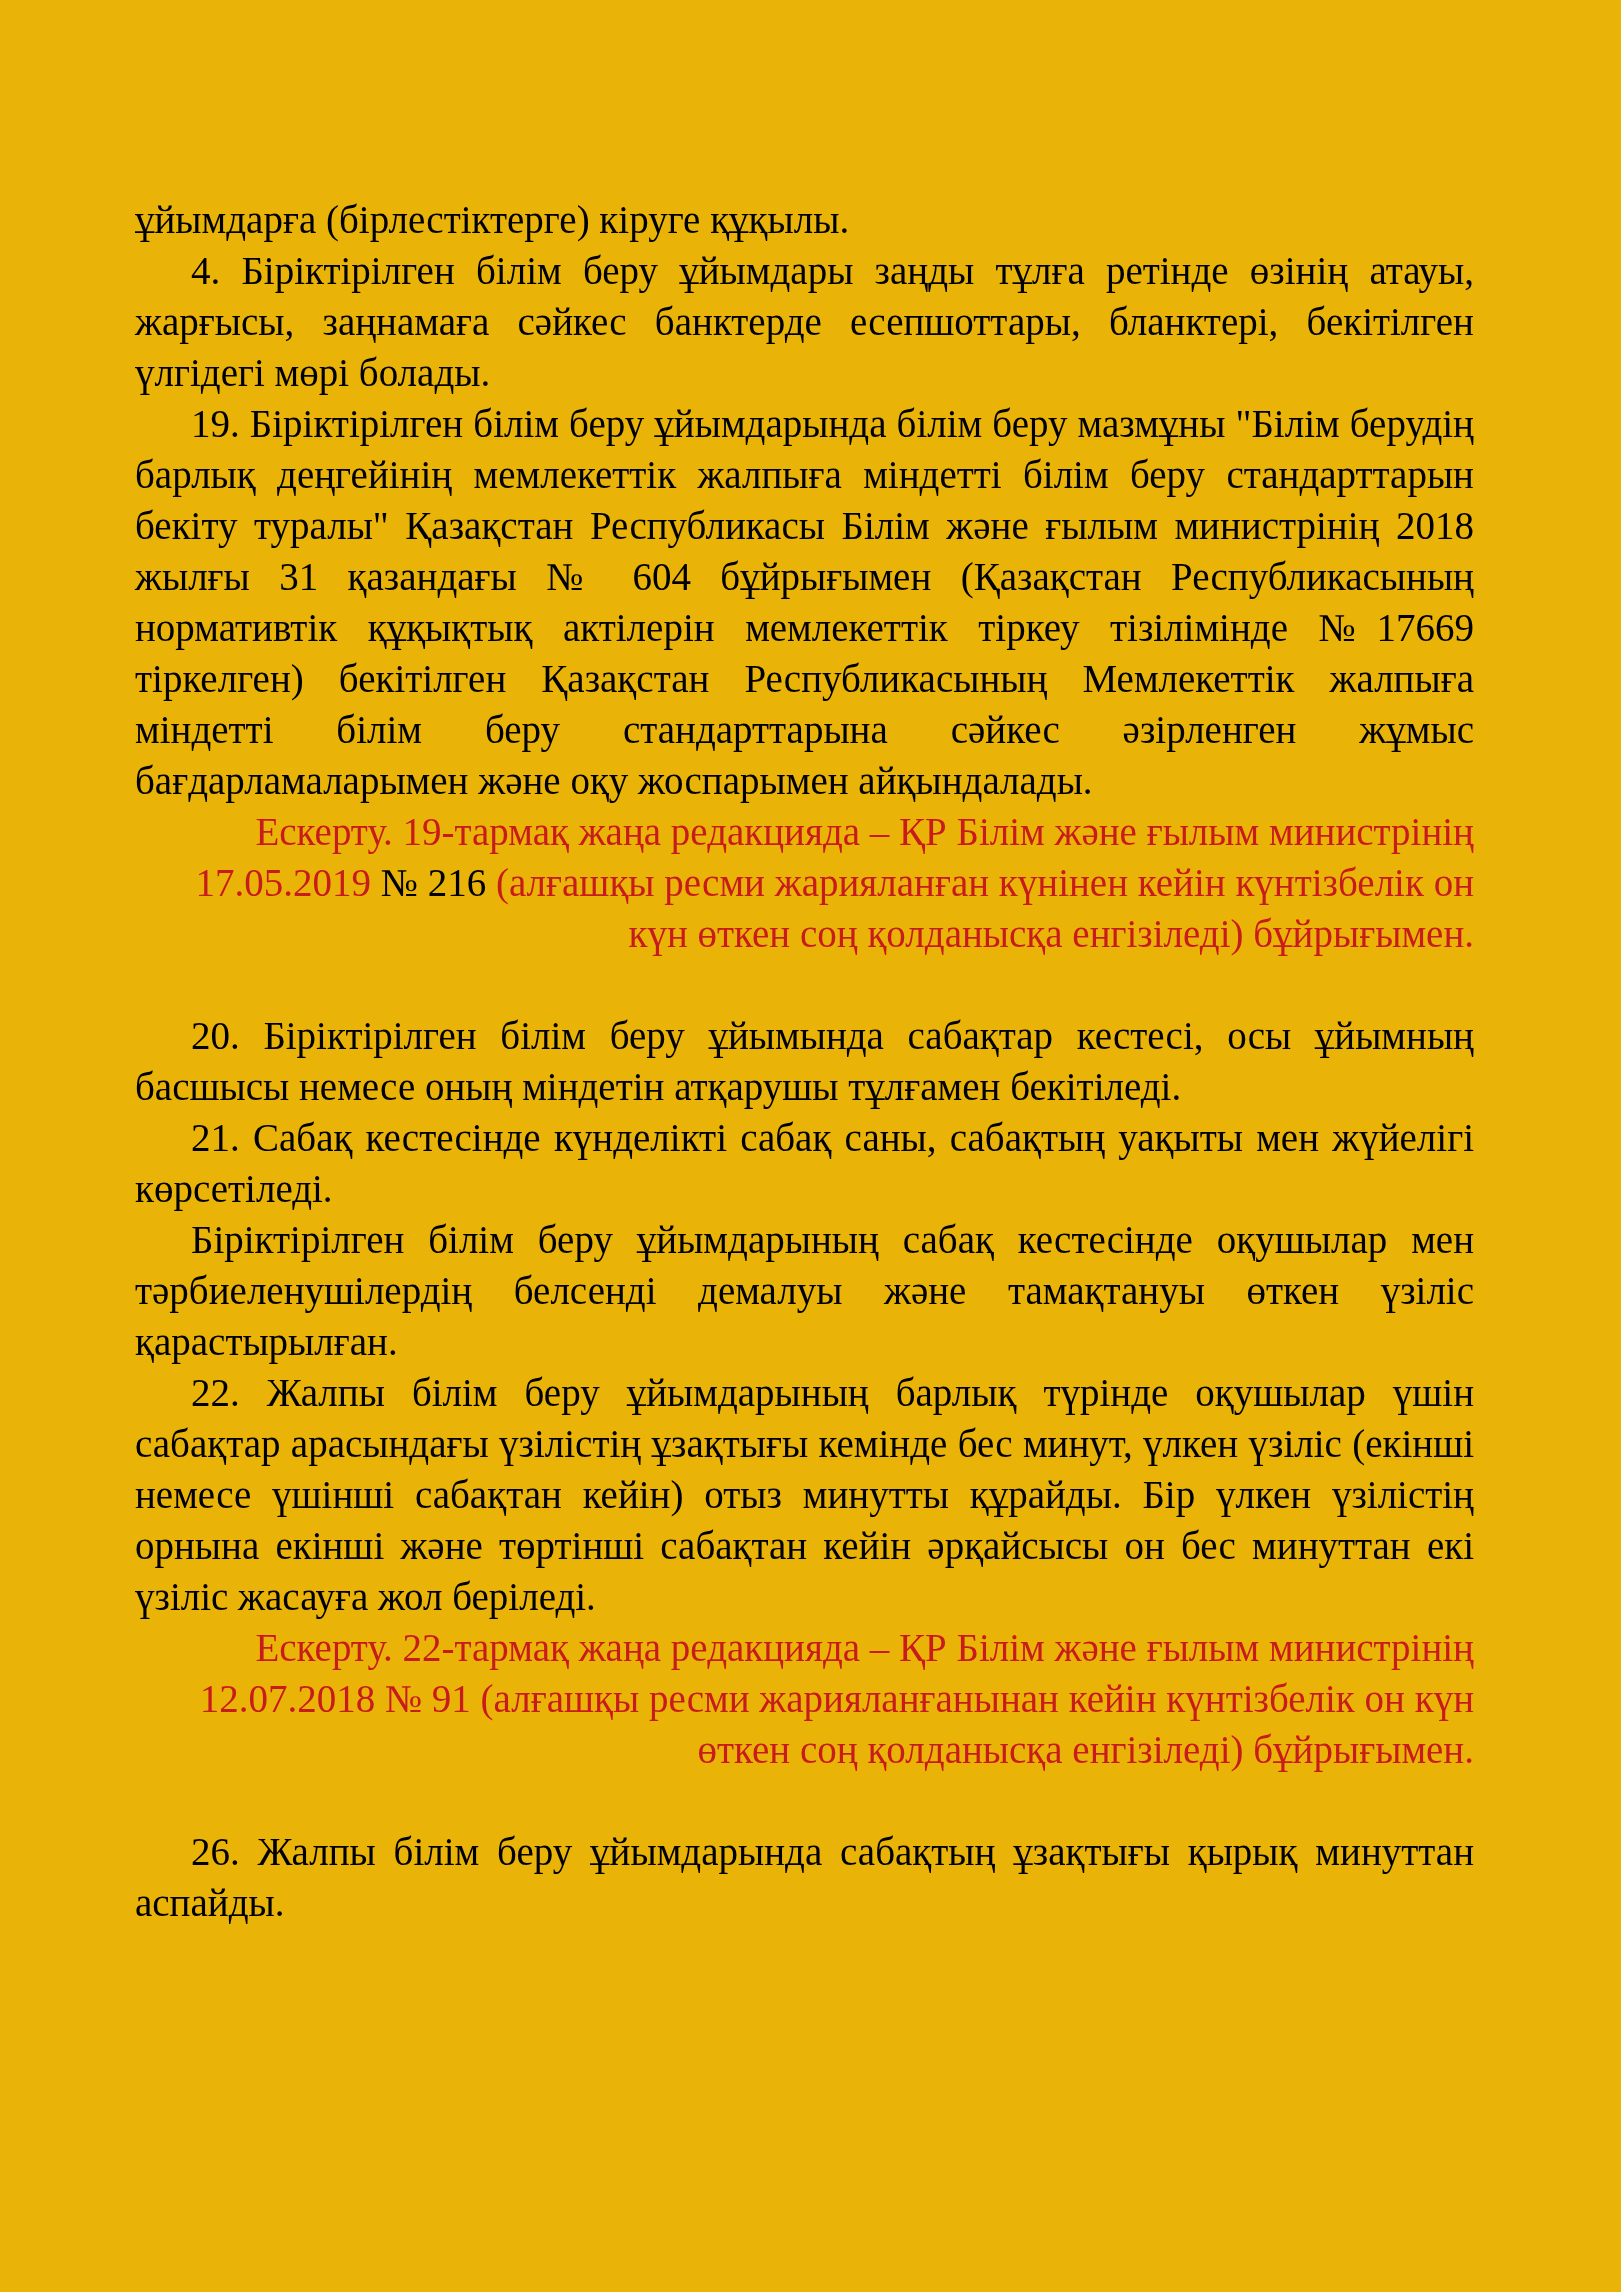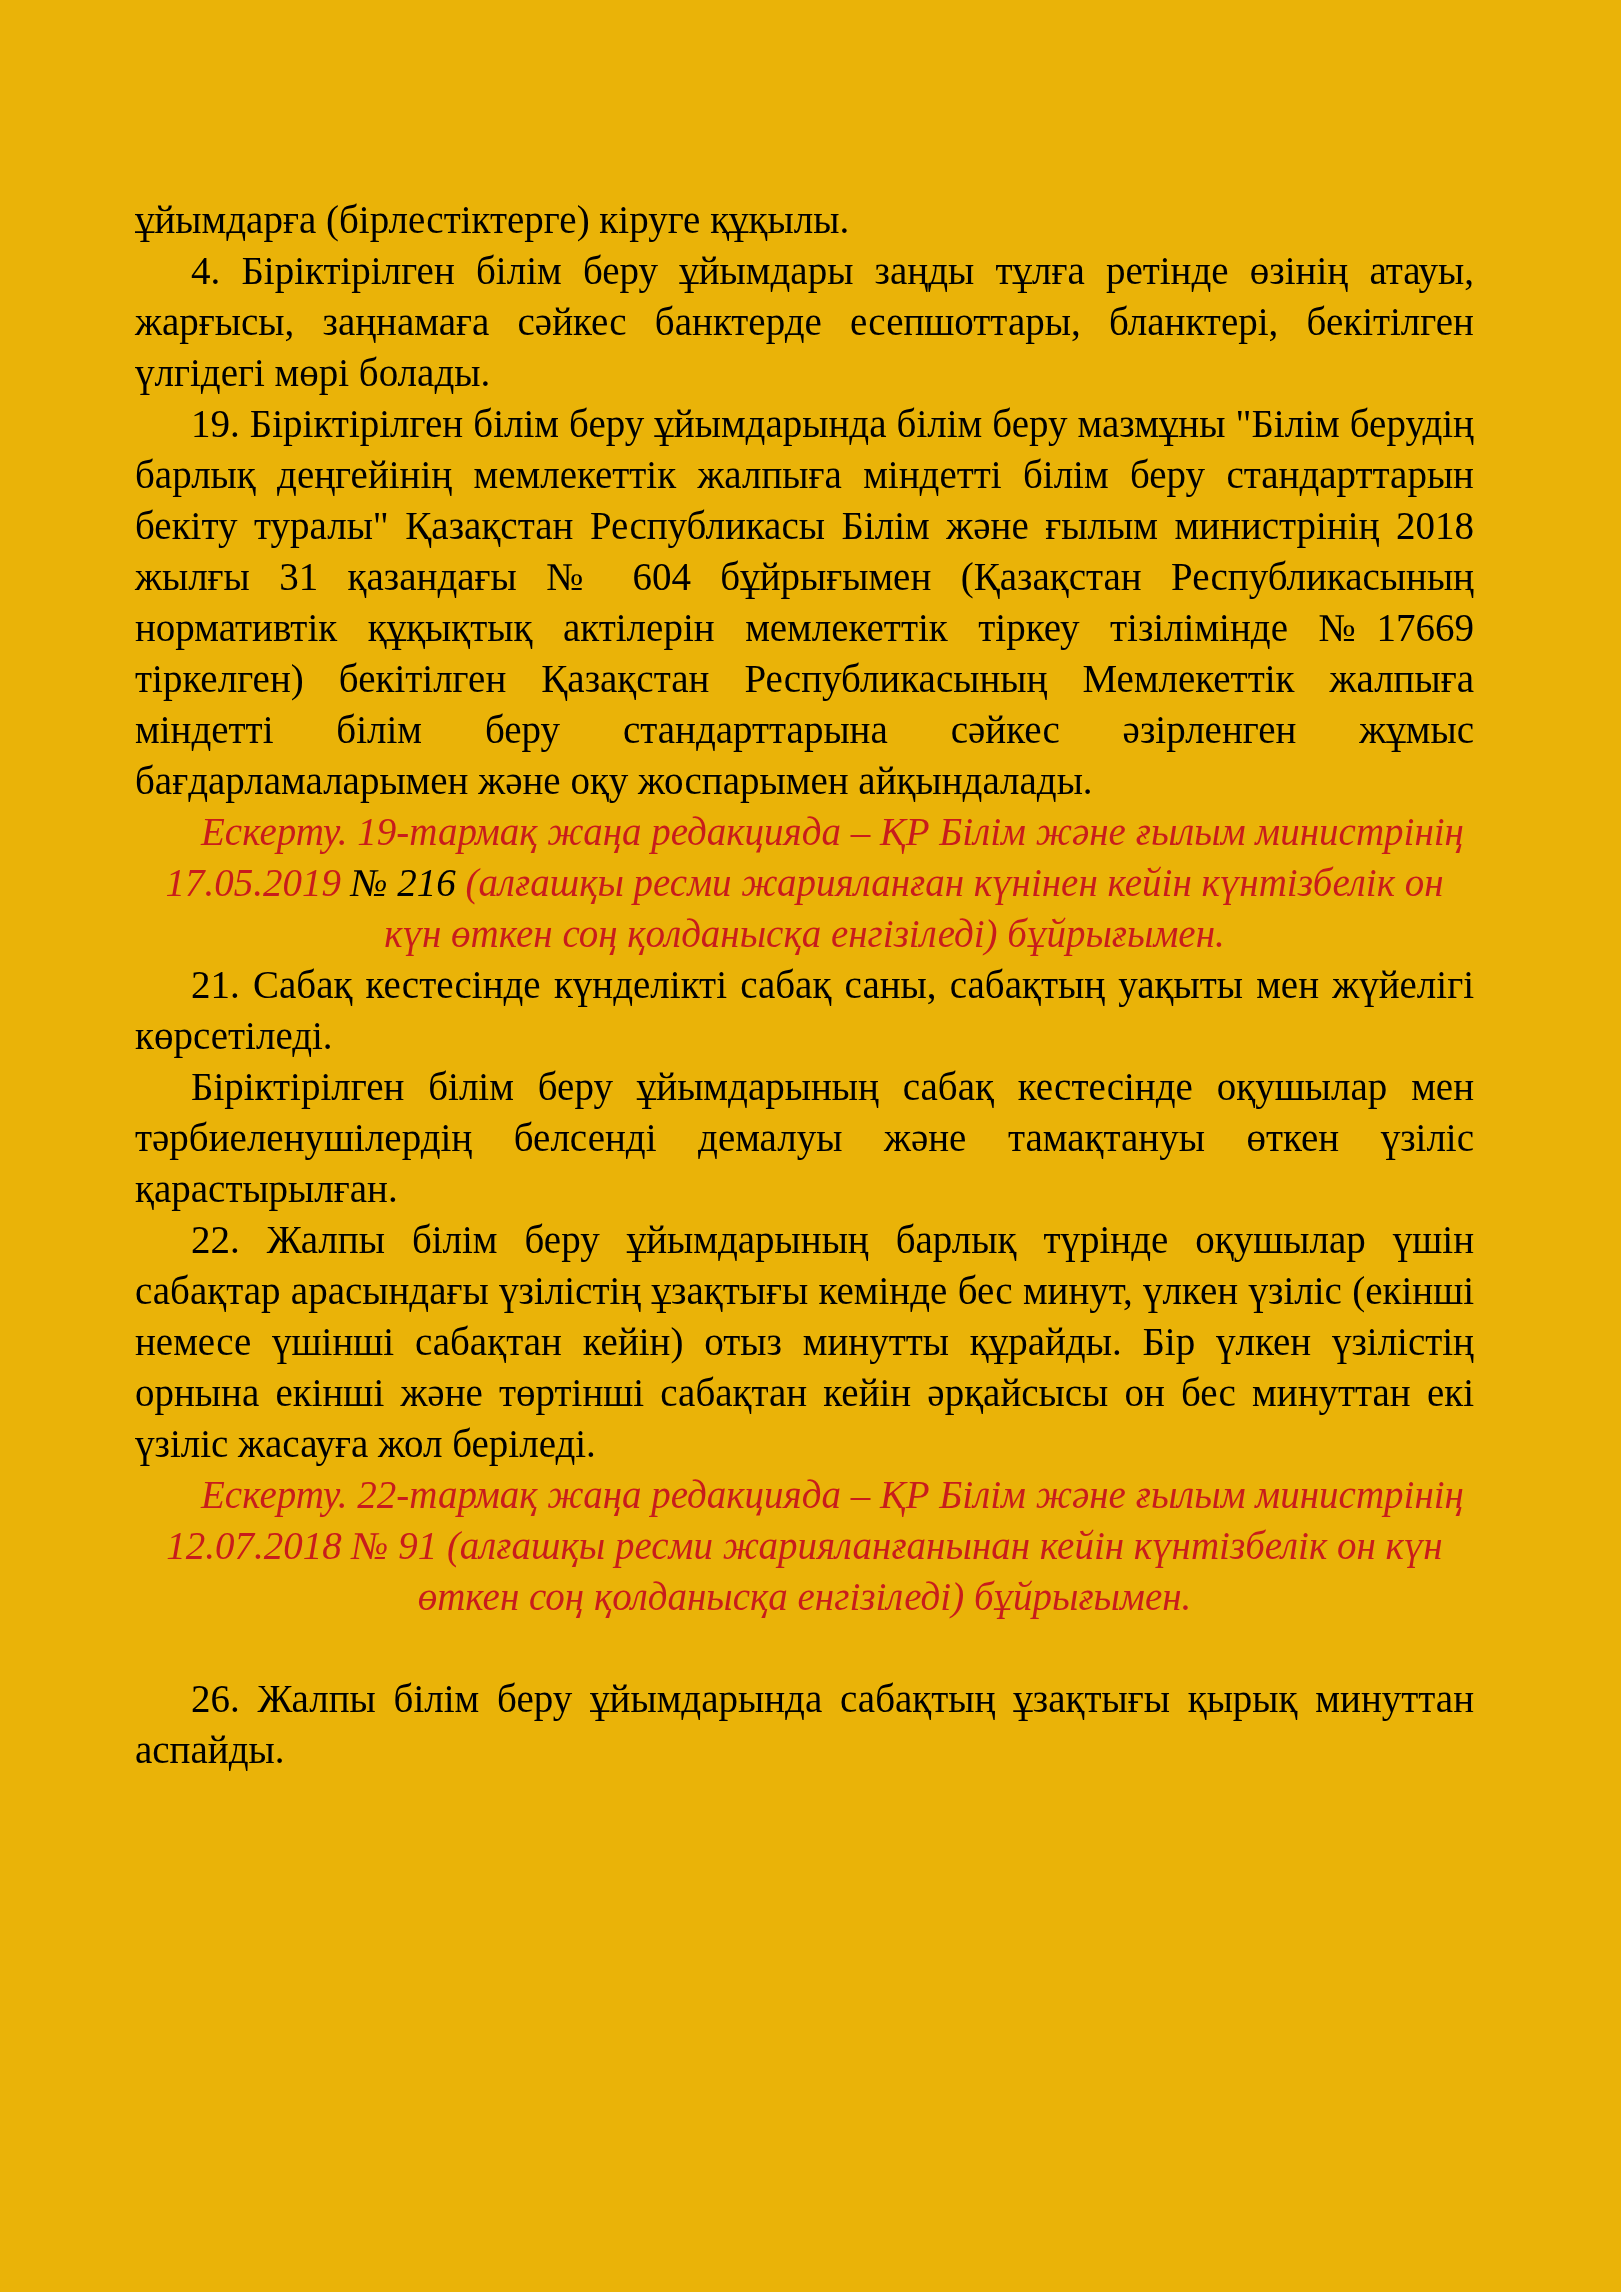--- a/index.html
+++ b/index.html
@@ -30,24 +30,23 @@
   }
   .body {
     text-align: justify;
     text-indent: 56px;
     color: #000000;
   }
   .body.cont {
     text-indent: 0;
   }
   .note {
-    text-align: center;
+    text-align: right;
     text-indent: 56px;
     color: #c81c1c;
-    font-style: italic;
   }
   .note .black {
     color: #000000;
   }
   .gap {
     margin-top: 51px !important;
   }
 </style>
 </head>
 <body>
@@ -57,20 +56,21 @@
 
     <p class="body cont">ұйымдарға (бірлестіктерге) кіруге құқылы.</p>
 
     <p class="body">4. Біріктірілген білім беру ұйымдары заңды тұлға ретінде өзінің атауы, жарғысы, заңнамаға сәйкес банктерде есепшоттары, бланктері, бекітілген үлгідегі мөрі болады.</p>
 
 
     <p class="body">19. Біріктірілген білім беру ұйымдарында білім беру мазмұны "Білім берудің барлық деңгейінің мемлекеттік жалпыға міндетті білім беру стандарттарын бекіту туралы" Қазақстан Республикасы Білім және ғылым министрінің 2018 жылғы 31 қазандағы № 604 бұйрығымен (Қазақстан Республикасының нормативтік құқықтық актілерін мемлекеттік тіркеу тізілімінде №17669 тіркелген) бекітілген Қазақстан Республикасының Мемлекеттік жалпыға міндетті білім беру стандарттарына сәйкес әзірленген жұмыс бағдарламаларымен және оқу жоспарымен айқындалады.</p>
 
     <p class="note"><span>Ескерту. 19-тармақ жаңа редакцияда – ҚР Білім және ғылым министрінің 17.05.2019 </span><span class="black">№ 216 </span><span>(алғашқы ресми жарияланған күнінен кейін күнтізбелік он күн өткен соң қолданысқа енгізіледі) бұйрығымен.</span></p>
 
+    <p class="body gap">20. Біріктірілген білім беру ұйымында сабақтар кестесі, осы ұйымның басшысы немесе оның міндетін атқарушы тұлғамен бекітіледі.</p>
 
     <p class="body">21. Сабақ кестесінде күнделікті сабақ саны, сабақтың уақыты мен жүйелігі көрсетіледі.</p>
 
     <p class="body">Біріктірілген білім беру ұйымдарының сабақ кестесінде оқушылар мен тәрбиеленушілердің белсенді демалуы және тамақтануы өткен үзіліс қарастырылған.</p>
 
     <p class="body">22. Жалпы білім беру ұйымдарының барлық түрінде оқушылар үшін сабақтар арасындағы үзілістің ұзақтығы кемінде бес минут, үлкен үзіліс (екінші немесе үшінші сабақтан кейін) отыз минутты құрайды. Бір үлкен үзілістің орнына екінші және төртінші сабақтан кейін әрқайсысы он бес минуттан екі үзіліс жасауға жол беріледі.</p>
 
     <p class="note">Ескерту. 22-тармақ жаңа редакцияда – ҚР Білім және ғылым министрінің 12.07.2018 № 91 (алғашқы ресми жарияланғанынан кейін күнтізбелік он күн өткен соң қолданысқа енгізіледі) бұйрығымен.</p>
 
     <p class="body gap">26. Жалпы білім беру ұйымдарында сабақтың ұзақтығы қырық минуттан аспайды.</p>

